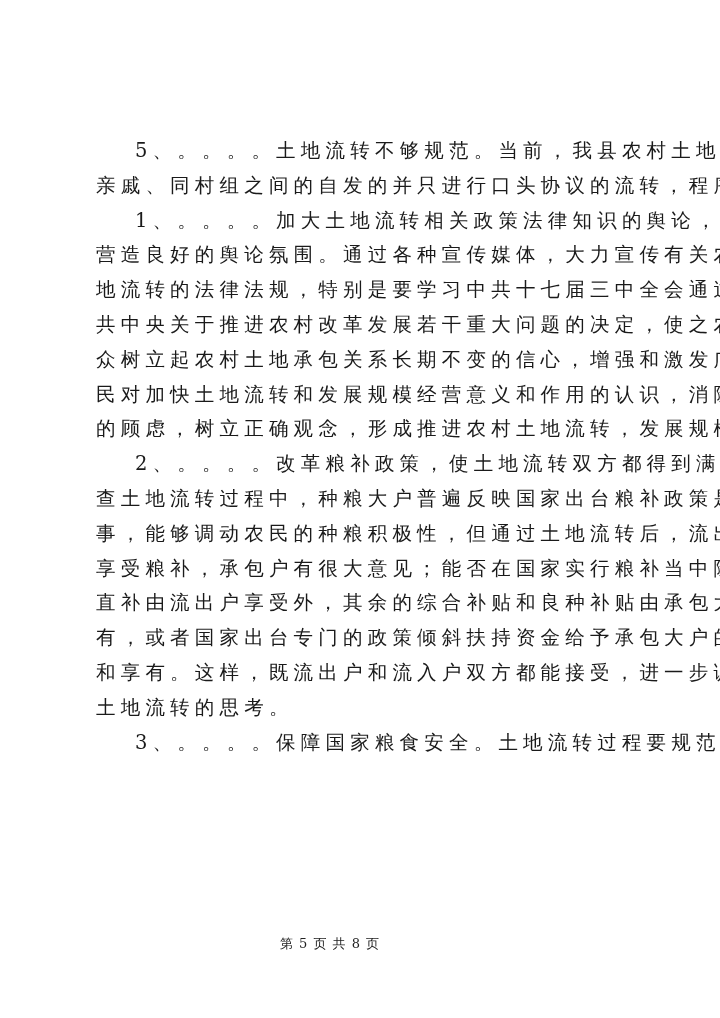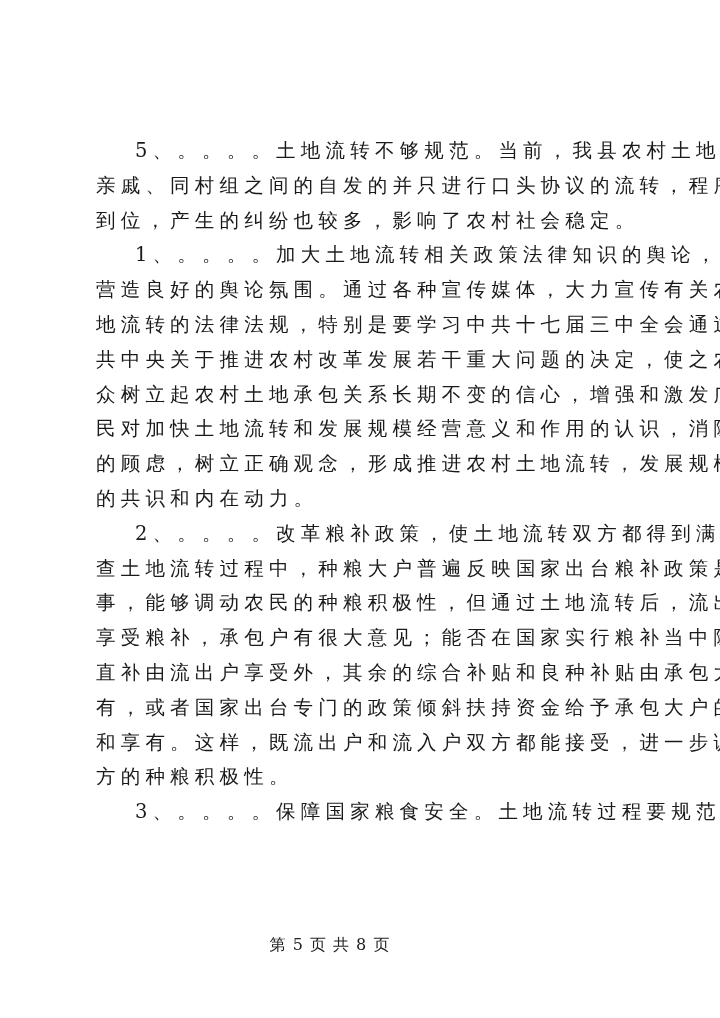--- a/index.html
+++ b/index.html
@@ -20,53 +20,51 @@
     letter-spacing: 5.2px;
     text-align: justify;
     text-align-last: left;
     word-break: break-all;
   }
   .line { display: block; white-space: nowrap; }
   .footer {
     position: absolute;
     left: 0; width: 660px; top: 935px;
     text-align: center;
-    font-size: 16px;
+    font-size: 13px;
     letter-spacing: 1px;
     color: #222;
   }
 </style>
 </head>
 <body>
 
 <div class="page-body">
   <div class="para">
     <span class="line" style="padding-left:39px">5、。。。。土地流转不够规范。当前，我县农村土地流转多是</span>
     <span class="line">亲戚、同村组之间的自发的并只进行口头协议的流转，程序不够</span>
-    <span class="line">到位，产生的纠纷也较多，影响了农村社会稳定。</span>
   </div>
   <div class="para">
     <span class="line" style="padding-left:39px">1、。。。。加大土地流转相关政策法律知识的舆论，宣传力度，</span>
     <span class="line">营造良好的舆论氛围。通过各种宣传媒体，大力宣传有关农村土</span>
     <span class="line">地流转的法律法规，特别是要学习中共十七届三中全会通过的中</span>
     <span class="line">共中央关于推进农村改革发展若干重大问题的决定，使之农民群</span>
     <span class="line">众树立起农村土地承包关系长期不变的信心，增强和激发广大农</span>
     <span class="line">民对加快土地流转和发展规模经营意义和作用的认识，消除他们</span>
     <span class="line">的顾虑，树立正确观念，形成推进农村土地流转，发展规模经营</span>
-    <span class="line">的共识和内在动力。</span>
   </div>
   <div class="para">
     <span class="line" style="padding-left:39px">2、。。。。改革粮补政策，使土地流转双方都得到满意。在调</span>
     <span class="line">查土地流转过程中，种粮大户普遍反映国家出台粮补政策是件好</span>
     <span class="line">事，能够调动农民的种粮积极性，但通过土地流转后，流出户还</span>
     <span class="line">享受粮补，承包户有很大意见；能否在国家实行粮补当中除粮食</span>
     <span class="line">直补由流出户享受外，其余的综合补贴和良种补贴由承包大户享</span>
     <span class="line">有，或者国家出台专门的政策倾斜扶持资金给予承包大户的优惠</span>
     <span class="line">和享有。这样，既流出户和流入户双方都能接受，进一步调动双</span>
-    <span class="line">方的种粮积极性。</span>
+    <span class="line">土地流转的思考。</span>
   </div>
   <div class="para">
     <span class="line" style="padding-left:39px">3、。。。。保障国家粮食安全。土地流转过程要规范地方政府</span>
   </div>
 </div>
 
 <div class="footer">
   <span>第 5 页  共 8 页</span>
 </div>
 

